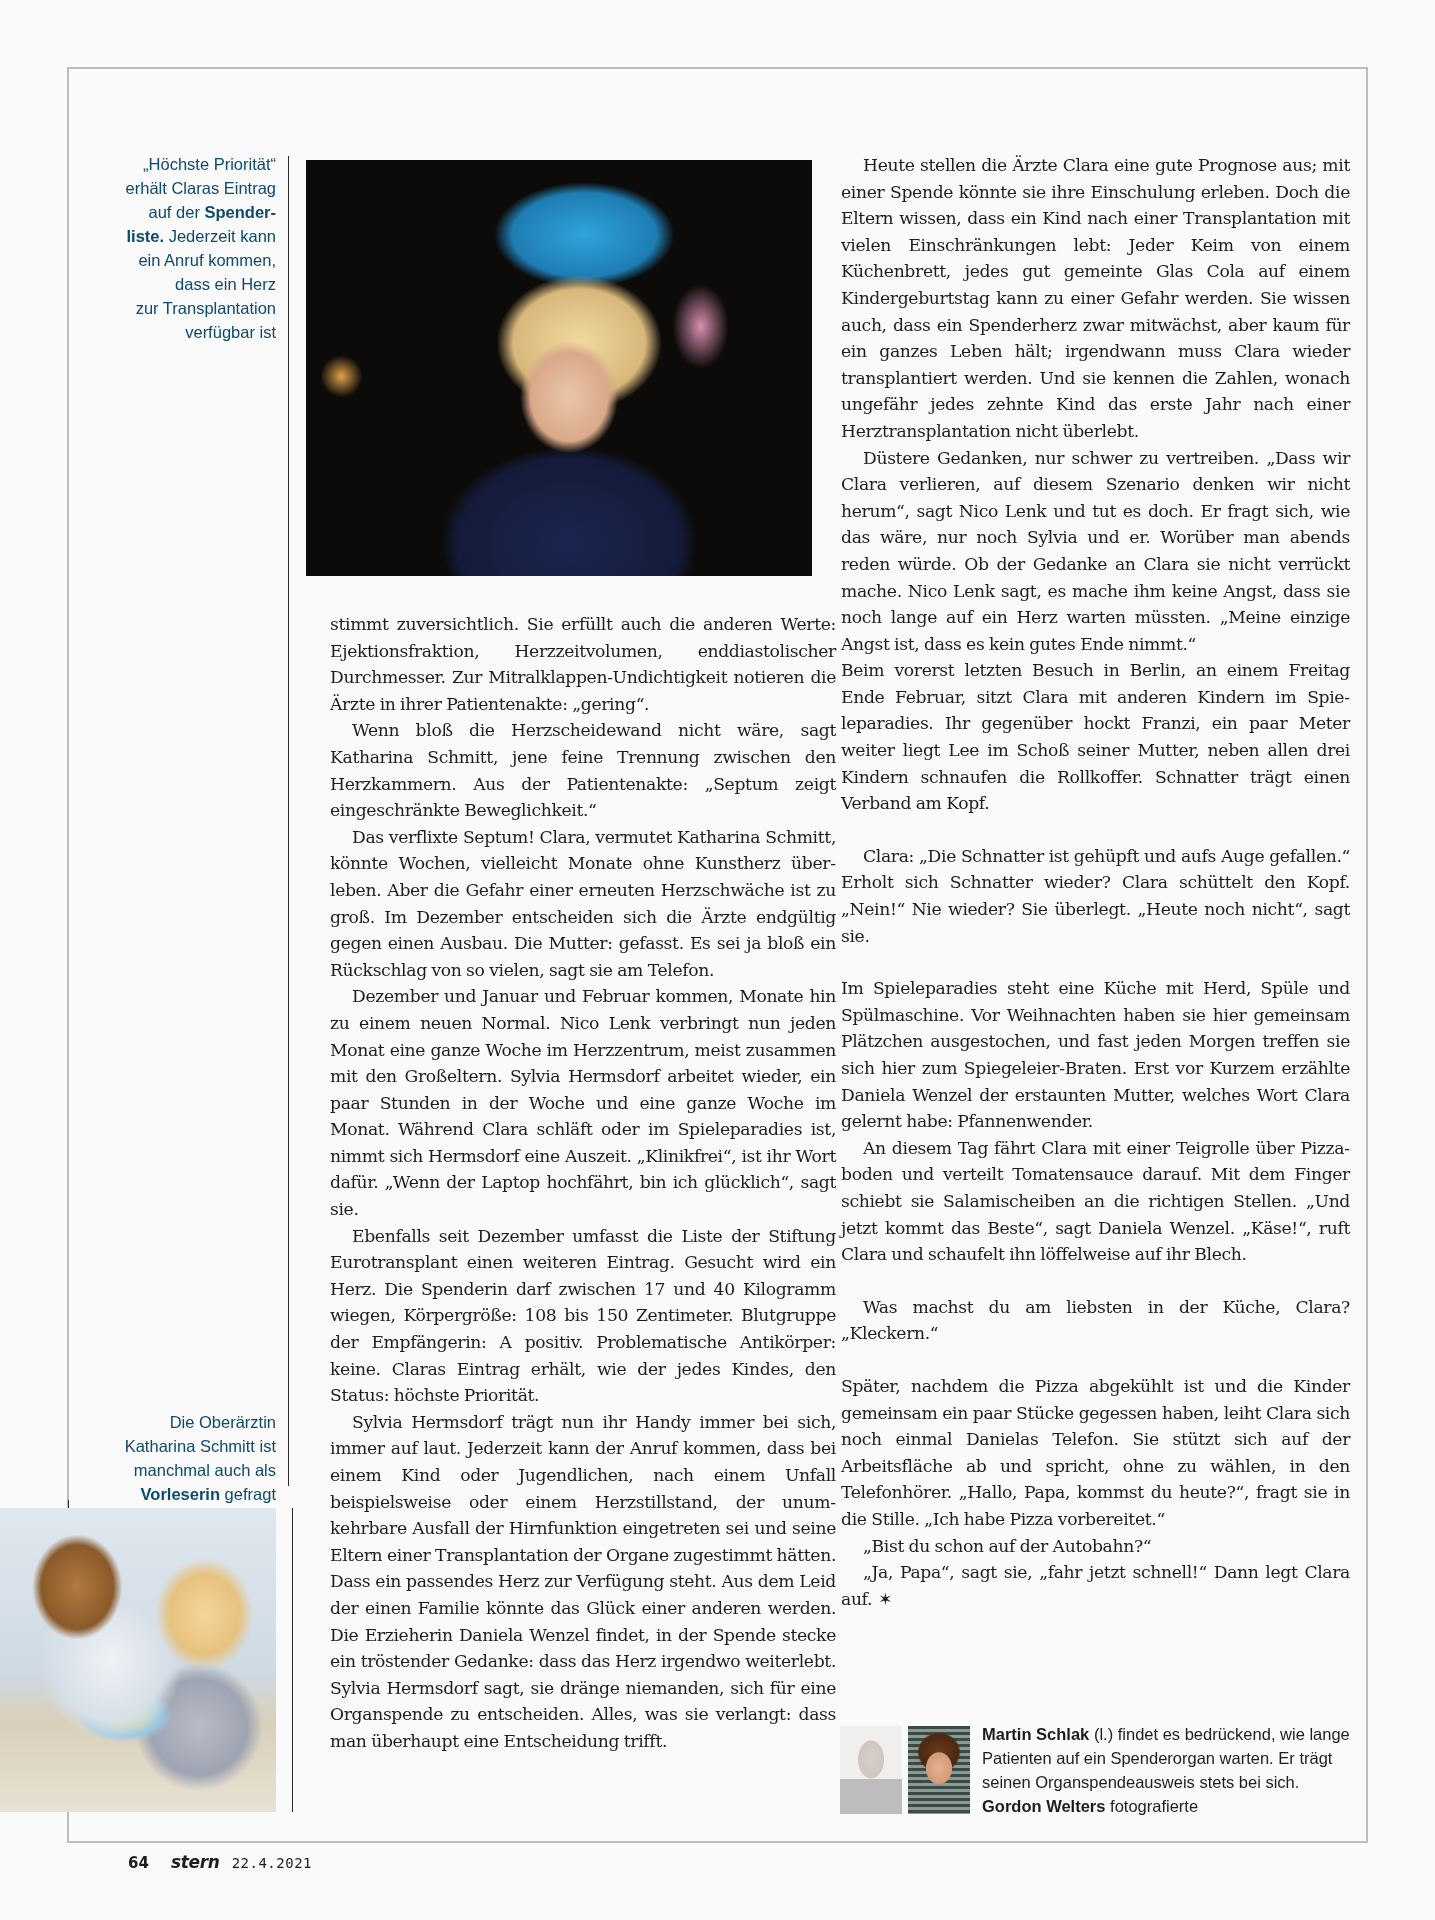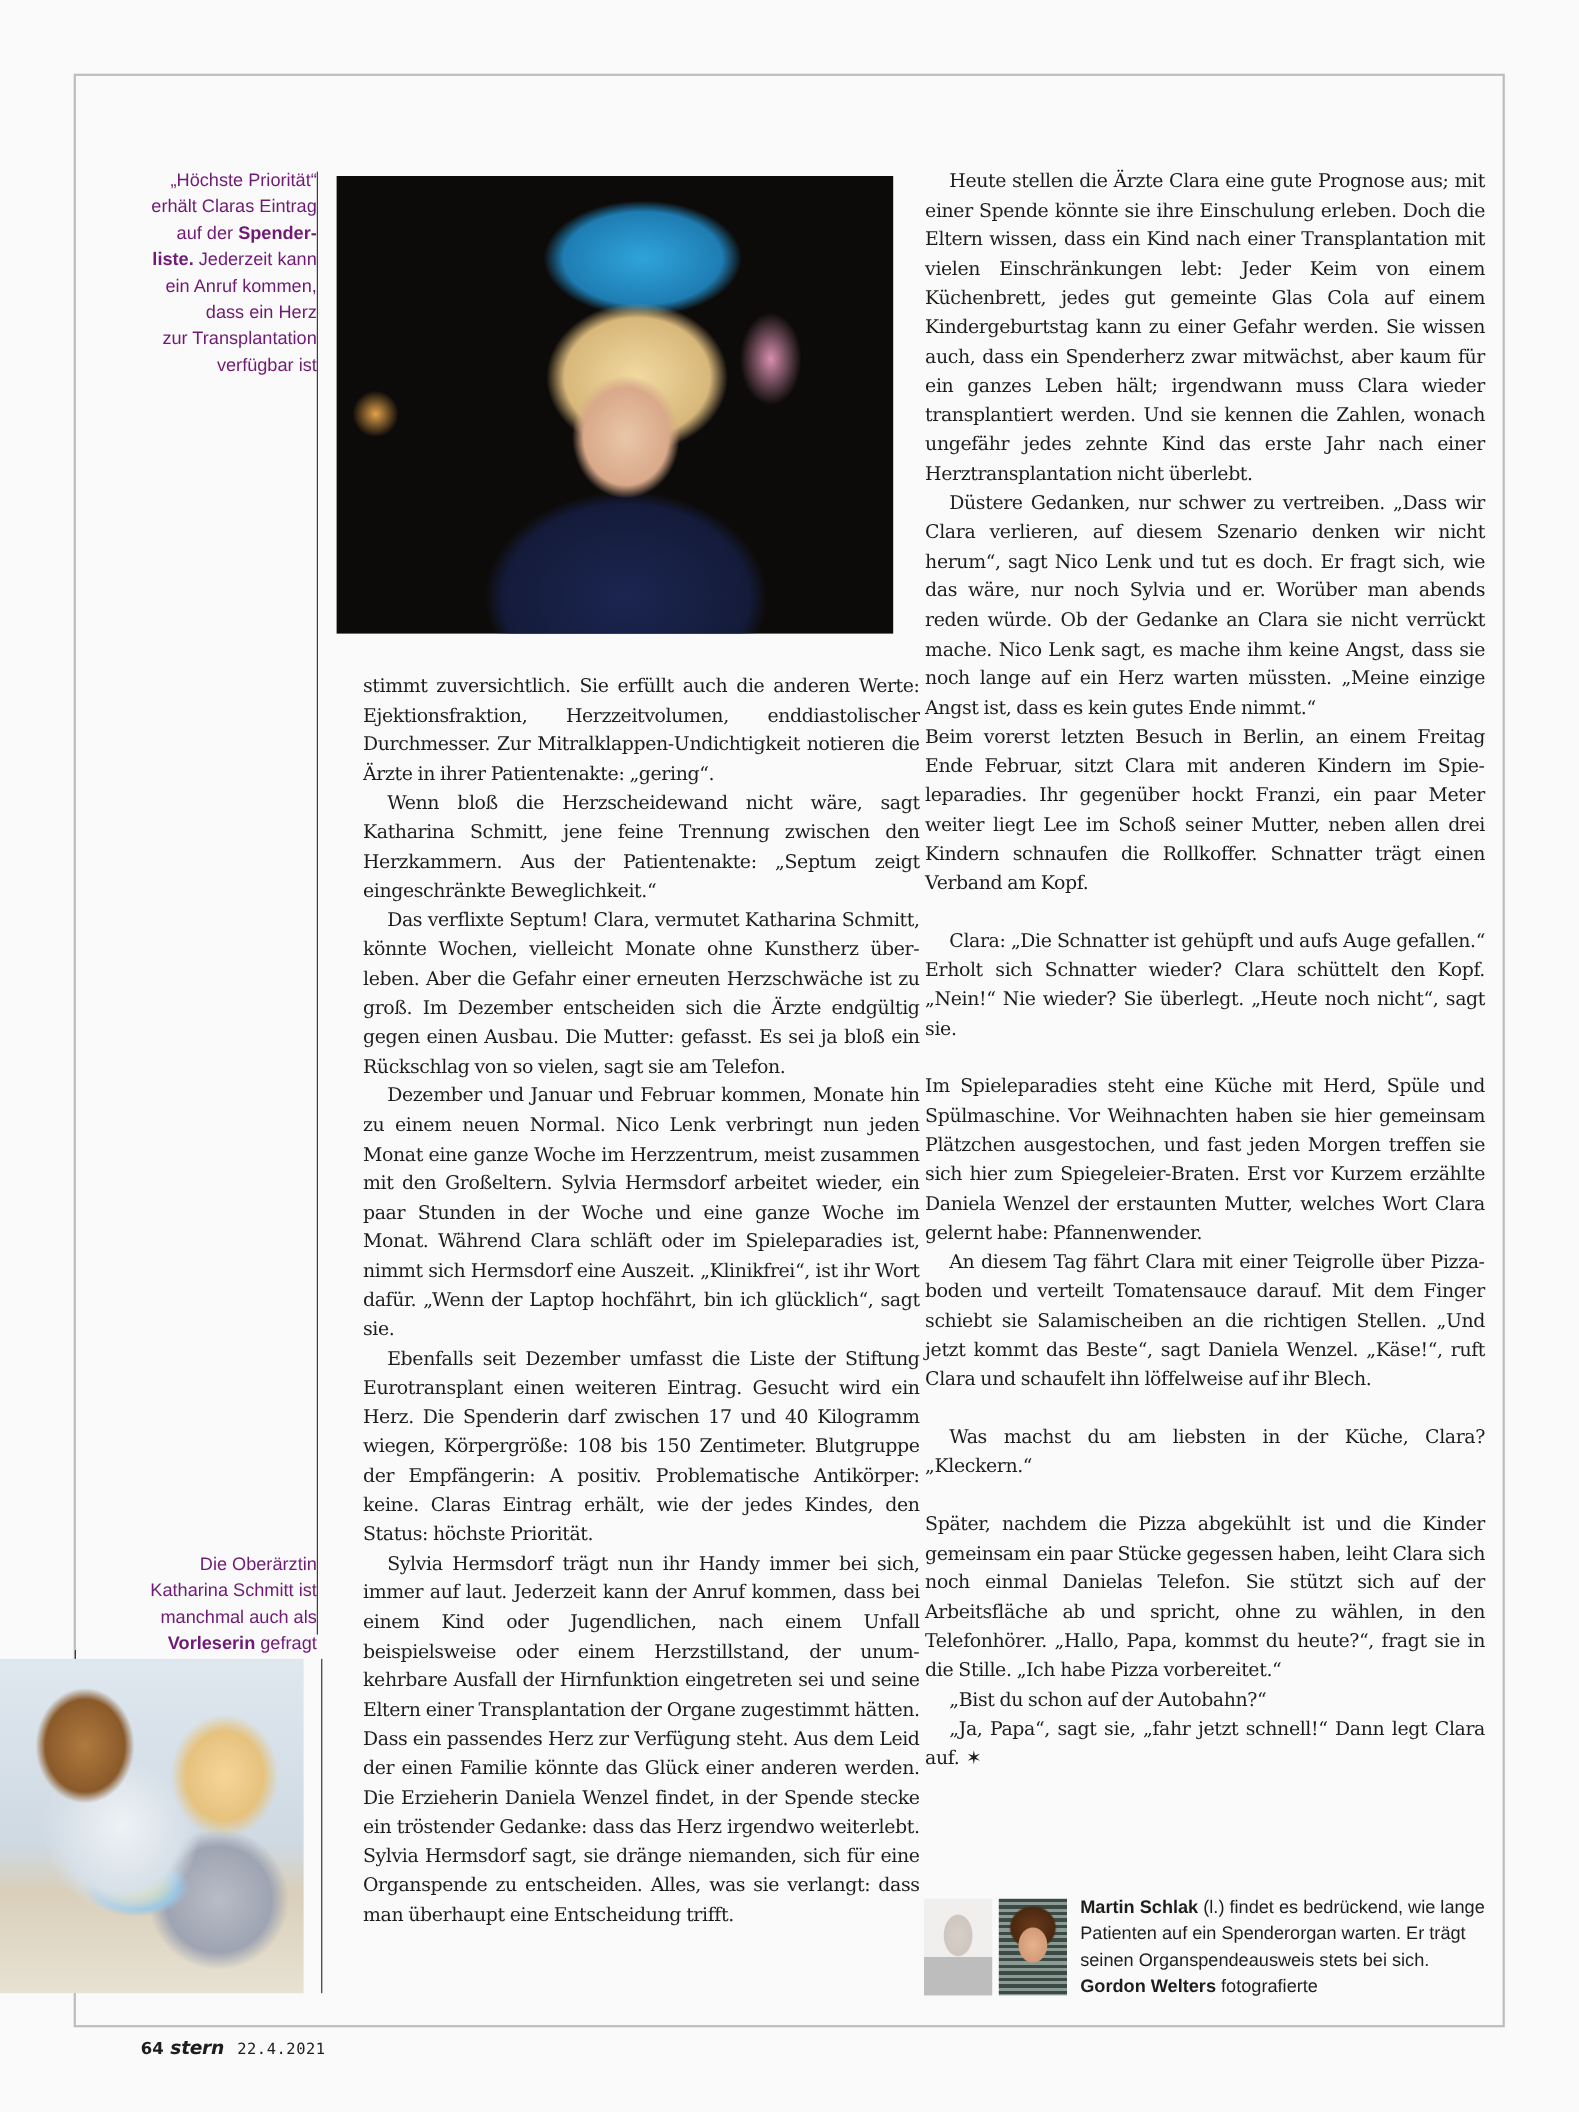--- a/index.html
+++ b/index.html
@@ -7,21 +7,21 @@
     width: 1435px; height: 1920px; position: relative;
     background: #fafafa; overflow: hidden;
     font-family: "DejaVu Serif", serif; color: #1d1d1b;
   }
   .frame {
     position: absolute; left: 67px; top: 67px; width: 1301px; height: 1776px;
     border: 2px solid #bdbdbd; box-sizing: border-box;
   }
   .caption {
     position: absolute; font-family: "Liberation Sans", sans-serif;
-    font-size: 16.5px; line-height: 24px; text-align: right; color: #701a75; padding-left: 12px;
+    font-size: 16.5px; line-height: 24px; text-align: right; color: #0c4a6e;
   }
   .caption b { font-weight: 700; }
   .cap1 { left: 70px; top: 152px; width: 206px; }
   .cap2 { left: 70px; top: 1410px; width: 206px; }
   .vrule { position: absolute; width: 1px; background: #2a2a2a; }
   .photo { position: absolute; overflow: hidden; }
   .photo-main {
     left: 306px; top: 160px; width: 506px; height: 416px;
     background:
       radial-gradient(ellipse 70px 80px at 52% 57%, #e9c6a8 0%, #d9a98a 55%, transparent 70%),
@@ -79,21 +79,21 @@
   .author-text {
     position: absolute; left: 142px; top: 0px; width: 380px;
     font-family: "Liberation Sans", sans-serif; font-size: 16.5px; line-height: 24px;
   }
   .author-text b { font-weight: 700; }
   .footer {
     position: absolute; left: 128px; top: 1852px;
     font-family: "DejaVu Sans", sans-serif; font-size: 15px; color: #1d1d1b;
   }
   .footer .pg { font-weight: 700; }
-  .footer .brand { font-weight: 700; font-style: italic; font-size: 17px; margin-left: 6px; letter-spacing: -0.3px; }
+  .footer .brand { font-weight: 700; font-style: italic; font-size: 17px; margin-left: 22px; letter-spacing: -0.3px; }
   .footer .date { margin-left: 12px; font-family: "DejaVu Sans Mono", monospace; font-size: 14px; letter-spacing: 0.5px; }
 </style>
 </head>
 <body>
 
 <div class="frame"></div>
 
 <div class="caption cap1">
   <div>„Höchste Priorität“</div>
   <div>erhält Claras Eintrag</div>

